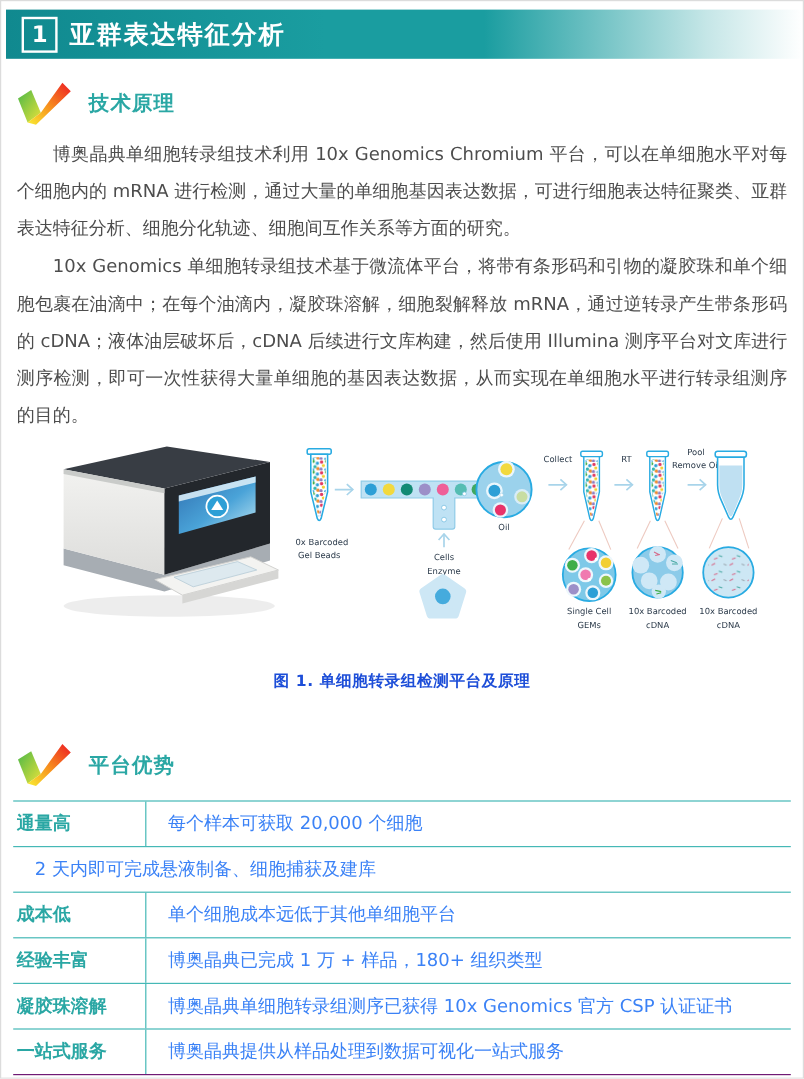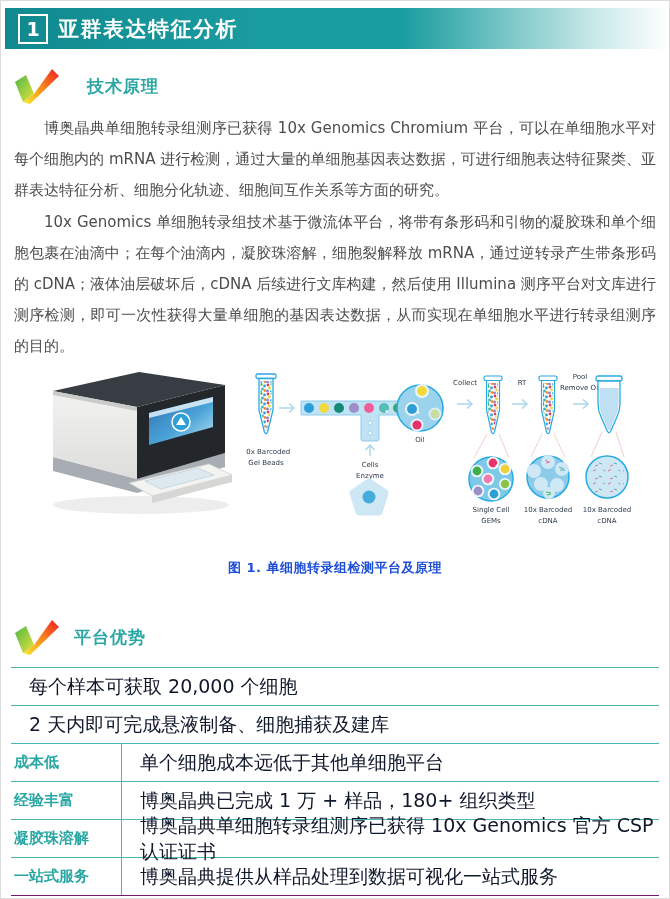--- a/index.html
+++ b/index.html
@@ -16,21 +16,21 @@
   }
   .num-box{
     width:26px;height:26px;border:2px solid #ffffff;color:#ffffff;
     font-size:19px;font-weight:bold;display:flex;align-items:center;justify-content:center;
     margin-left:13px;flex:0 0 auto;
   }
   .header-title{color:#ffffff;font-size:21px;font-weight:bold;margin-left:10px;letter-spacing:1.5px;}
   
   .section-head{position:absolute;left:12px;display:flex;align-items:center;}
   .section-head .txt{font-size:17px;font-weight:bold;color:#2aa7a4;margin-left:14px;letter-spacing:1px;}
-  #tech-head{top:66px;gap:13px;}
+  #tech-head{top:66px;}
   #adv-head{top:617px;}
   
   .para{
     position:absolute;left:13px;right:13px;font-size:15px;line-height:31px;
     color:#4d4d4d;text-align:justify;text-indent:2em;margin:0;
   }
   #para1{top:112px;}
   #para2{top:206px;}
   
   #machine-fig{position:absolute;left:40px;top:358px;}
@@ -43,21 +43,21 @@
   #adv-table{position:absolute;left:10px;right:10px;top:666px;}
   .adv-row{display:flex;height:37px;border-top:1px solid #45b8b6;}
   .adv-row:last-child{border-bottom:1px solid #701a75;}
   .adv-label{
     width:107px;flex:0 0 auto;border-right:1px solid #45b8b6;
     display:flex;align-items:center;padding-left:3px;
     color:#2aa7a4;font-size:15px;font-weight:bold;
   }
   .adv-value{
     flex:1;display:flex;align-items:center;padding-left:18px;
-    color:#0f172a;font-size:19px;
+    color:#3b82f6;font-size:15px;
   }
   
   svg text{font-family:"DejaVu Sans","Liberation Sans",sans-serif;fill:#2b3a4a;}
   .diag-label{font-size:7px;}
 </style>
 </head>
 <body>
 
 <div id="page">
 
@@ -78,21 +78,21 @@
             <stop offset="0.45" stop-color="#f7941e"></stop>
             <stop offset="1" stop-color="#ed1c24"></stop>
         </linearGradient>
       </defs>
       <polygon points="2,15 13,8 21,27 10,35" fill="url(#gradGreen)"></polygon>
       <polygon points="10,35 21,27 39,2 46,9 17,37" fill="url(#gradRed)"></polygon>
     </svg>
     <span class="txt">技术原理</span>
   </div>
 
-  <p class="para" id="para1">博奥晶典单细胞转录组测序已获得 10x Genomics Chromium 平台，可以在单细胞水平对每个细胞内的 mRNA 进行检测，通过大量的单细胞基因表达数据，可进行细胞表达特征聚类、亚群表达特征分析、细胞分化轨迹、细胞间互作关系等方面的研究。</p>
+  <p class="para" id="para1">博奥晶典单细胞转录组技术利用 10x Genomics Chromium 平台，可以在单细胞水平对每个细胞内的 mRNA 进行检测，通过大量的单细胞基因表达数据，可进行细胞表达特征聚类、亚群表达特征分析、细胞分化轨迹、细胞间互作关系等方面的研究。</p>
   <p class="para" id="para2">10x Genomics 单细胞转录组技术基于微流体平台，将带有条形码和引物的凝胶珠和单个细胞包裹在油滴中；在每个油滴内，凝胶珠溶解，细胞裂解释放 mRNA，通过逆转录产生带条形码的 cDNA；液体油层破坏后，cDNA 后续进行文库构建，然后使用 Illumina 测序平台对文库进行测序检测，即可一次性获得大量单细胞的基因表达数据，从而实现在单细胞水平进行转录组测序的目的。</p>
 
   <svg id="machine-fig" width="196" height="162" viewBox="0 0 196 162">
     <defs>
       <linearGradient id="gradScreen" x1="0" y1="0" x2="1" y2="1">
         <stop offset="0" stop-color="#2f6fb0"></stop>
           <stop offset="0.55" stop-color="#4aa3d8"></stop>
           <stop offset="1" stop-color="#bfe6f2"></stop>
       </linearGradient>
       <linearGradient id="gradSide" x1="0" y1="0" x2="0" y2="1">
@@ -281,20 +281,21 @@
   <div class="section-head" id="adv-head">
     <svg width="47" height="38" viewBox="0 0 47 38">
       <polygon points="2,15 13,8 21,27 10,35" fill="url(#gradGreen)"></polygon>
       <polygon points="10,35 21,27 39,2 46,9 17,37" fill="url(#gradRed)"></polygon>
     </svg>
     <span class="txt">平台优势</span>
   </div>
 
   <div id="adv-table">
     <div class="adv-row">
+      <div class="adv-label">通量高</div>
       <div class="adv-value">每个样本可获取 20,000 个细胞</div>
     </div>
     <div class="adv-row">
       <div class="adv-value">2 天内即可完成悬液制备、细胞捕获及建库</div>
     </div>
     <div class="adv-row">
       <div class="adv-label">成本低</div>
       <div class="adv-value">单个细胞成本远低于其他单细胞平台</div>
     </div>
     <div class="adv-row">

